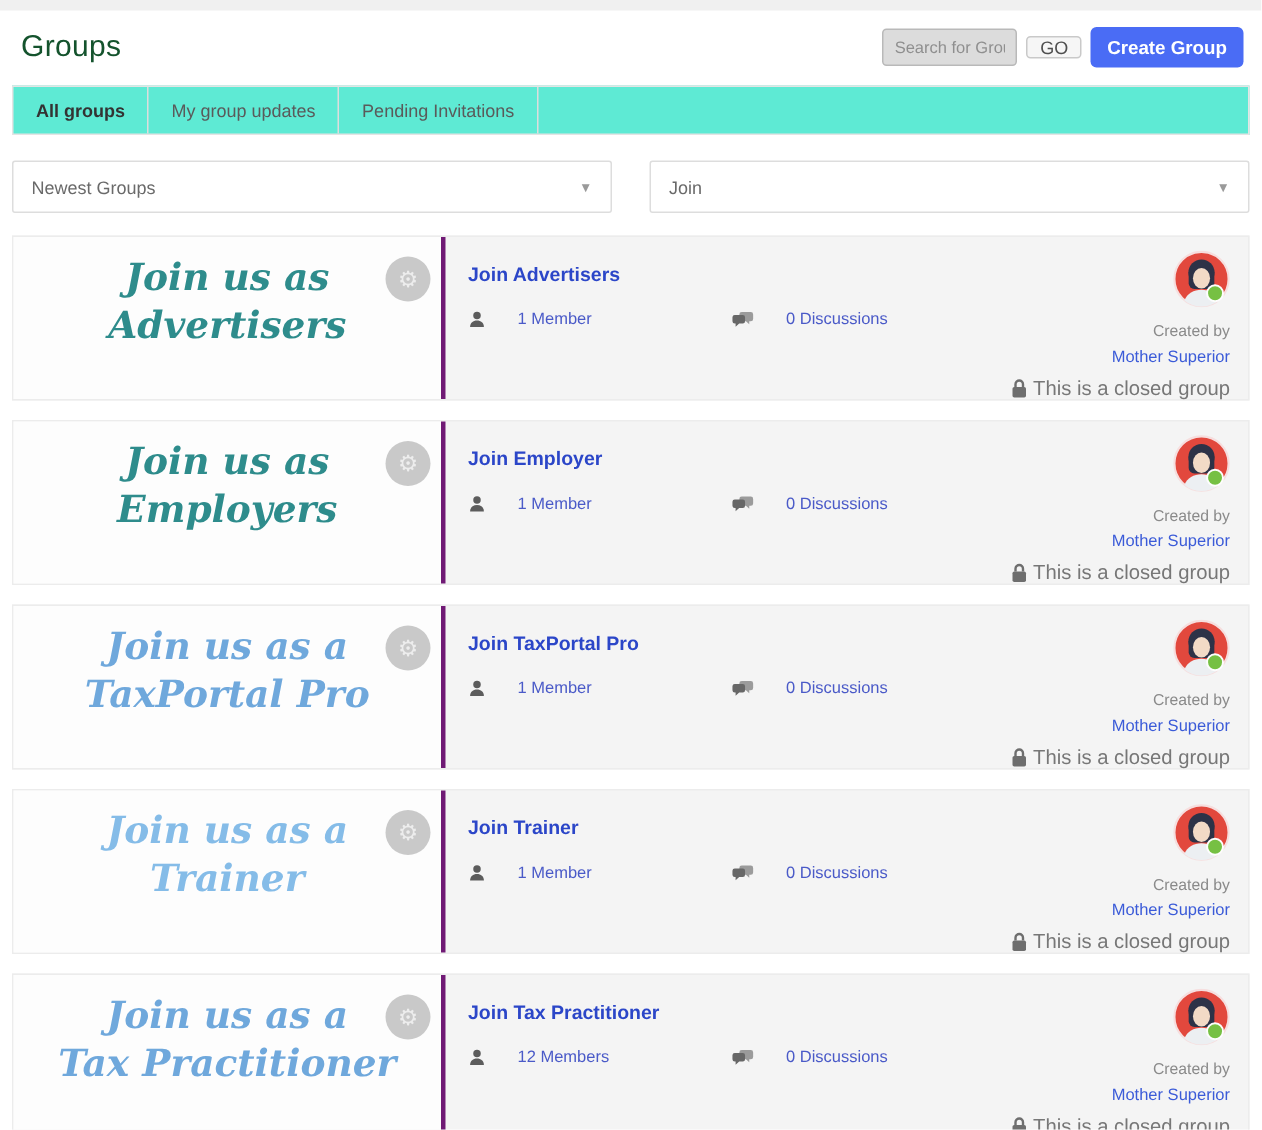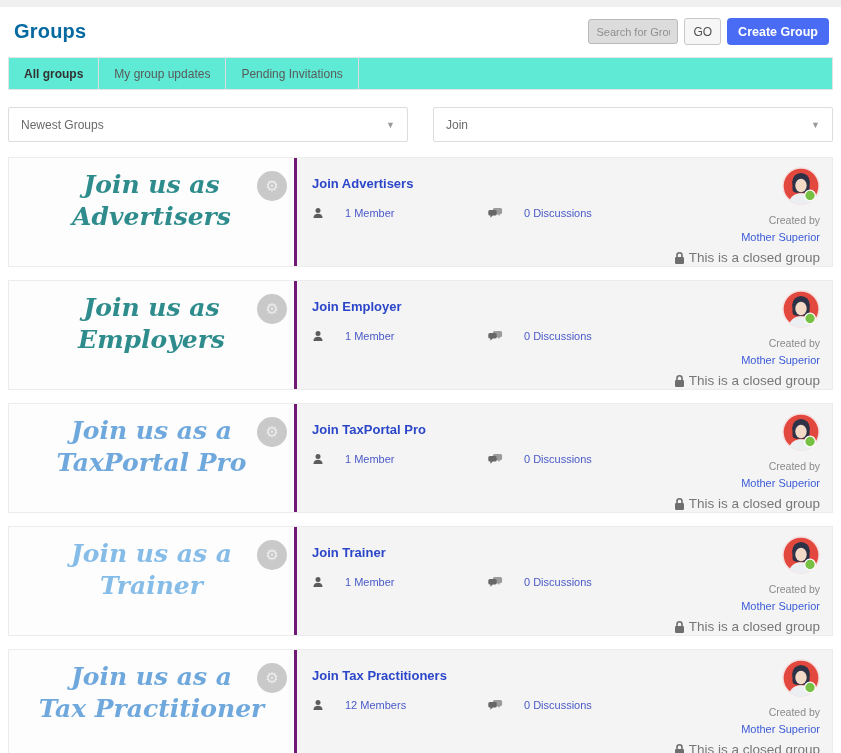--- a/index.html
+++ b/index.html
@@ -4,27 +4,27 @@
 <style>
   * { box-sizing: border-box; margin: 0; padding: 0; }
   html,body { width: 841px; height: 753px; overflow: hidden; background: #fff;
     font-family: "Liberation Sans", sans-serif; }
   .top-strip { height: 7px; background: #f0f0f0; width: 100%; }
   .page { padding: 0 8px; }
 
   
   .header { display: flex; align-items: center; justify-content: space-between;
     padding: 11px 4px 12px 6px; }
-  .page-title { font-size: 20px; font-weight: 700; color: #0369a1; letter-spacing: .2px; }
+  .page-title { font-size: 20px; font-weight: 400; color: #14532d; letter-spacing: .2px; }
   .header-actions { display: flex; align-items: center; gap: 6px; }
   .search-input { width: 90px; height: 25px; background: #dcdcdc; border: 1px solid #b9b9b9;
     border-radius: 3px; font-size: 11px; color: #8a8a8a; padding: 0 7px; outline: none;
     font-family: "Liberation Sans", sans-serif; }
   .search-input::placeholder { color: #8f8f8f; }
-  .go-btn { height: 27px; padding: 0 8px; background: #f6f6f6; border: 1px solid #c9c9c9;
+  .go-btn { height: 15px; padding: 0 8px; background: #f6f6f6; border: 1px solid #c9c9c9;
     border-radius: 3px; font-size: 12px; color: #4f4f4f; cursor: pointer; }
   .create-btn { height: 27px; padding: 0 11px; background: #4a6cf5; border: none;
     border-radius: 4px; font-size: 12.5px; font-weight: 600; color: #fff; cursor: pointer; }
 
   
   .tabs { display: flex; background: #5eead4; border: 1px solid #e4e4e4; height: 33px;
     align-items: stretch; }
   .tab { display: flex; align-items: center; padding: 0 15px; font-size: 12px; color: #5a5a5a;
     border-right: 1px solid #ddd; cursor: pointer; }
   .tab.active { font-weight: 700; color: #333; }
@@ -290,21 +290,21 @@
   </div>
       <div class="group-card">
     <div class="group-cover">
       <div class="cover-title" style="color: rgb(111, 168, 220);">
         <span>Join us as a</span><br>
         <span>Tax Practitioner</span>
       </div>
       <div class="gear-btn">⚙</div>
     </div>
     <div class="group-body">
-      <a class="group-name">Join Tax Practitioners</a>
+      <a class="group-name">Join Tax Practitioner</a>
       <div class="meta-row">
         <a class="meta-item meta-members">
           <svg width="12" height="12" viewBox="0 0 12 12">
             <circle cx="6" cy="3.4" r="2.5" fill="#5c5c5c"></circle>
             <path d="M1.4,11 C1.4,8.2 3.4,6.7 6,6.7 C8.6,6.7 10.6,8.2 10.6,11 Z" fill="#5c5c5c"></path>
           </svg>
           <span>12 Members</span>
         </a>
         <a class="meta-item">
           <svg width="15" height="12" viewBox="0 0 15 12">

